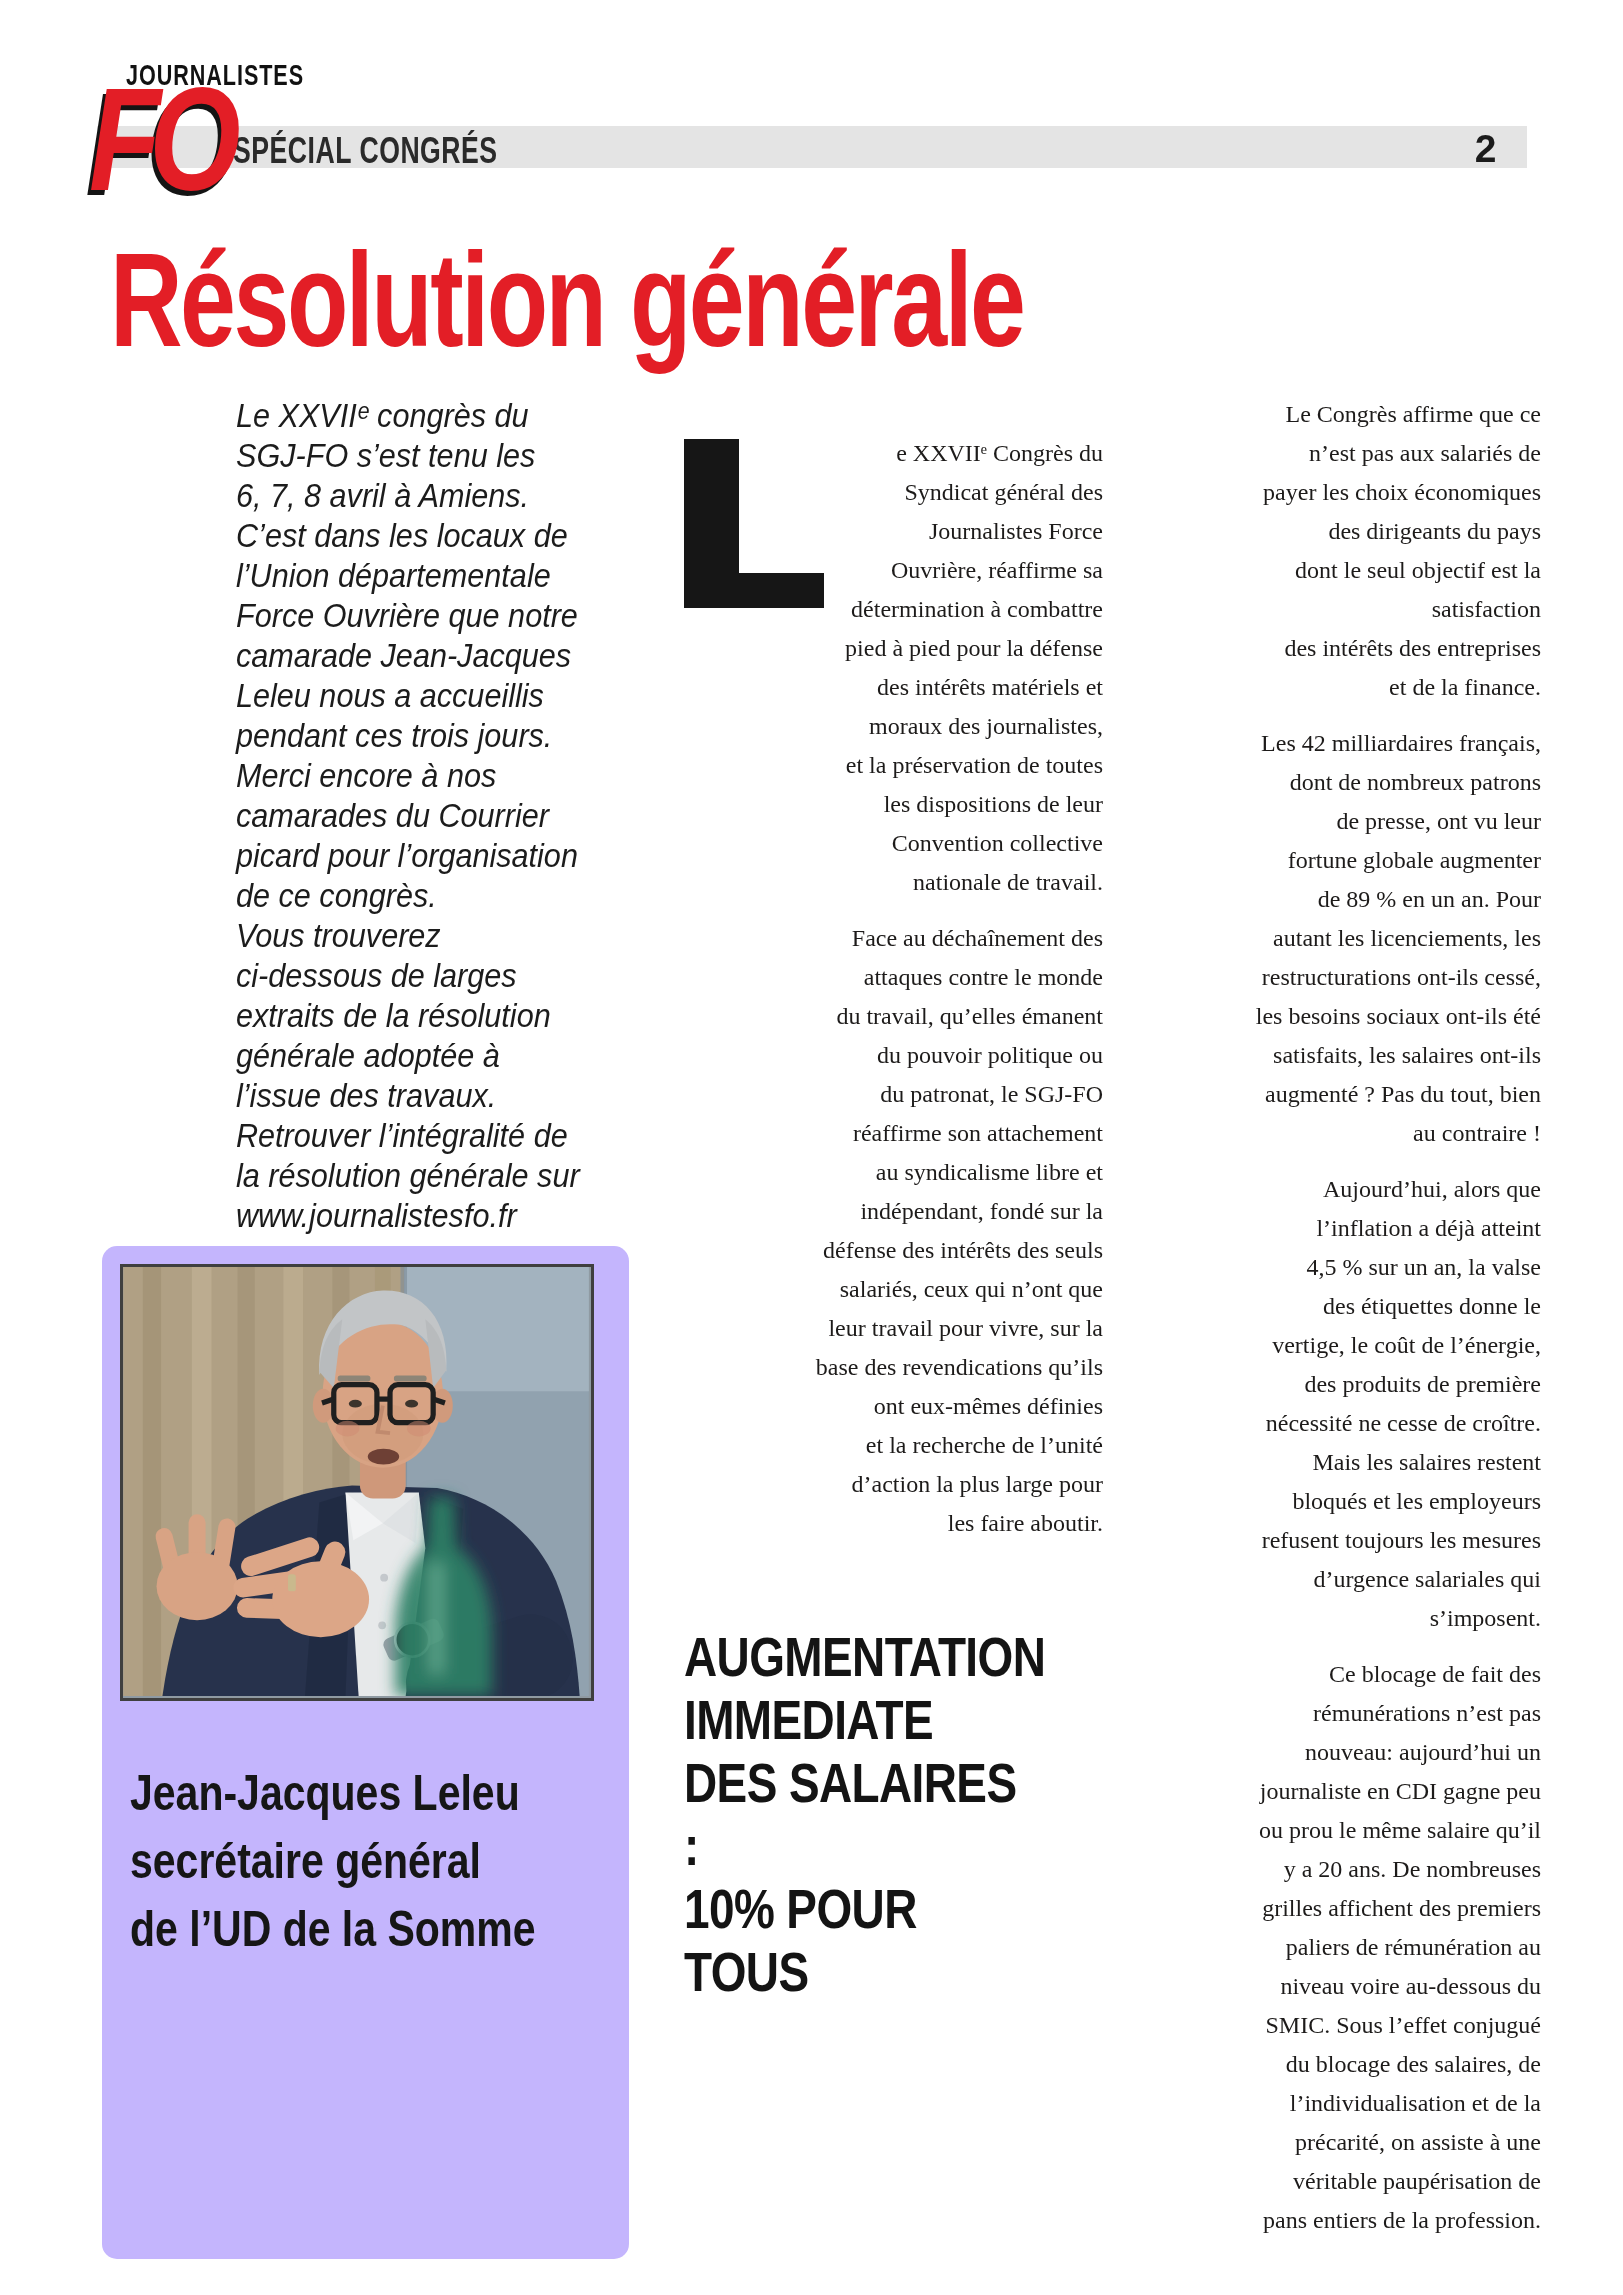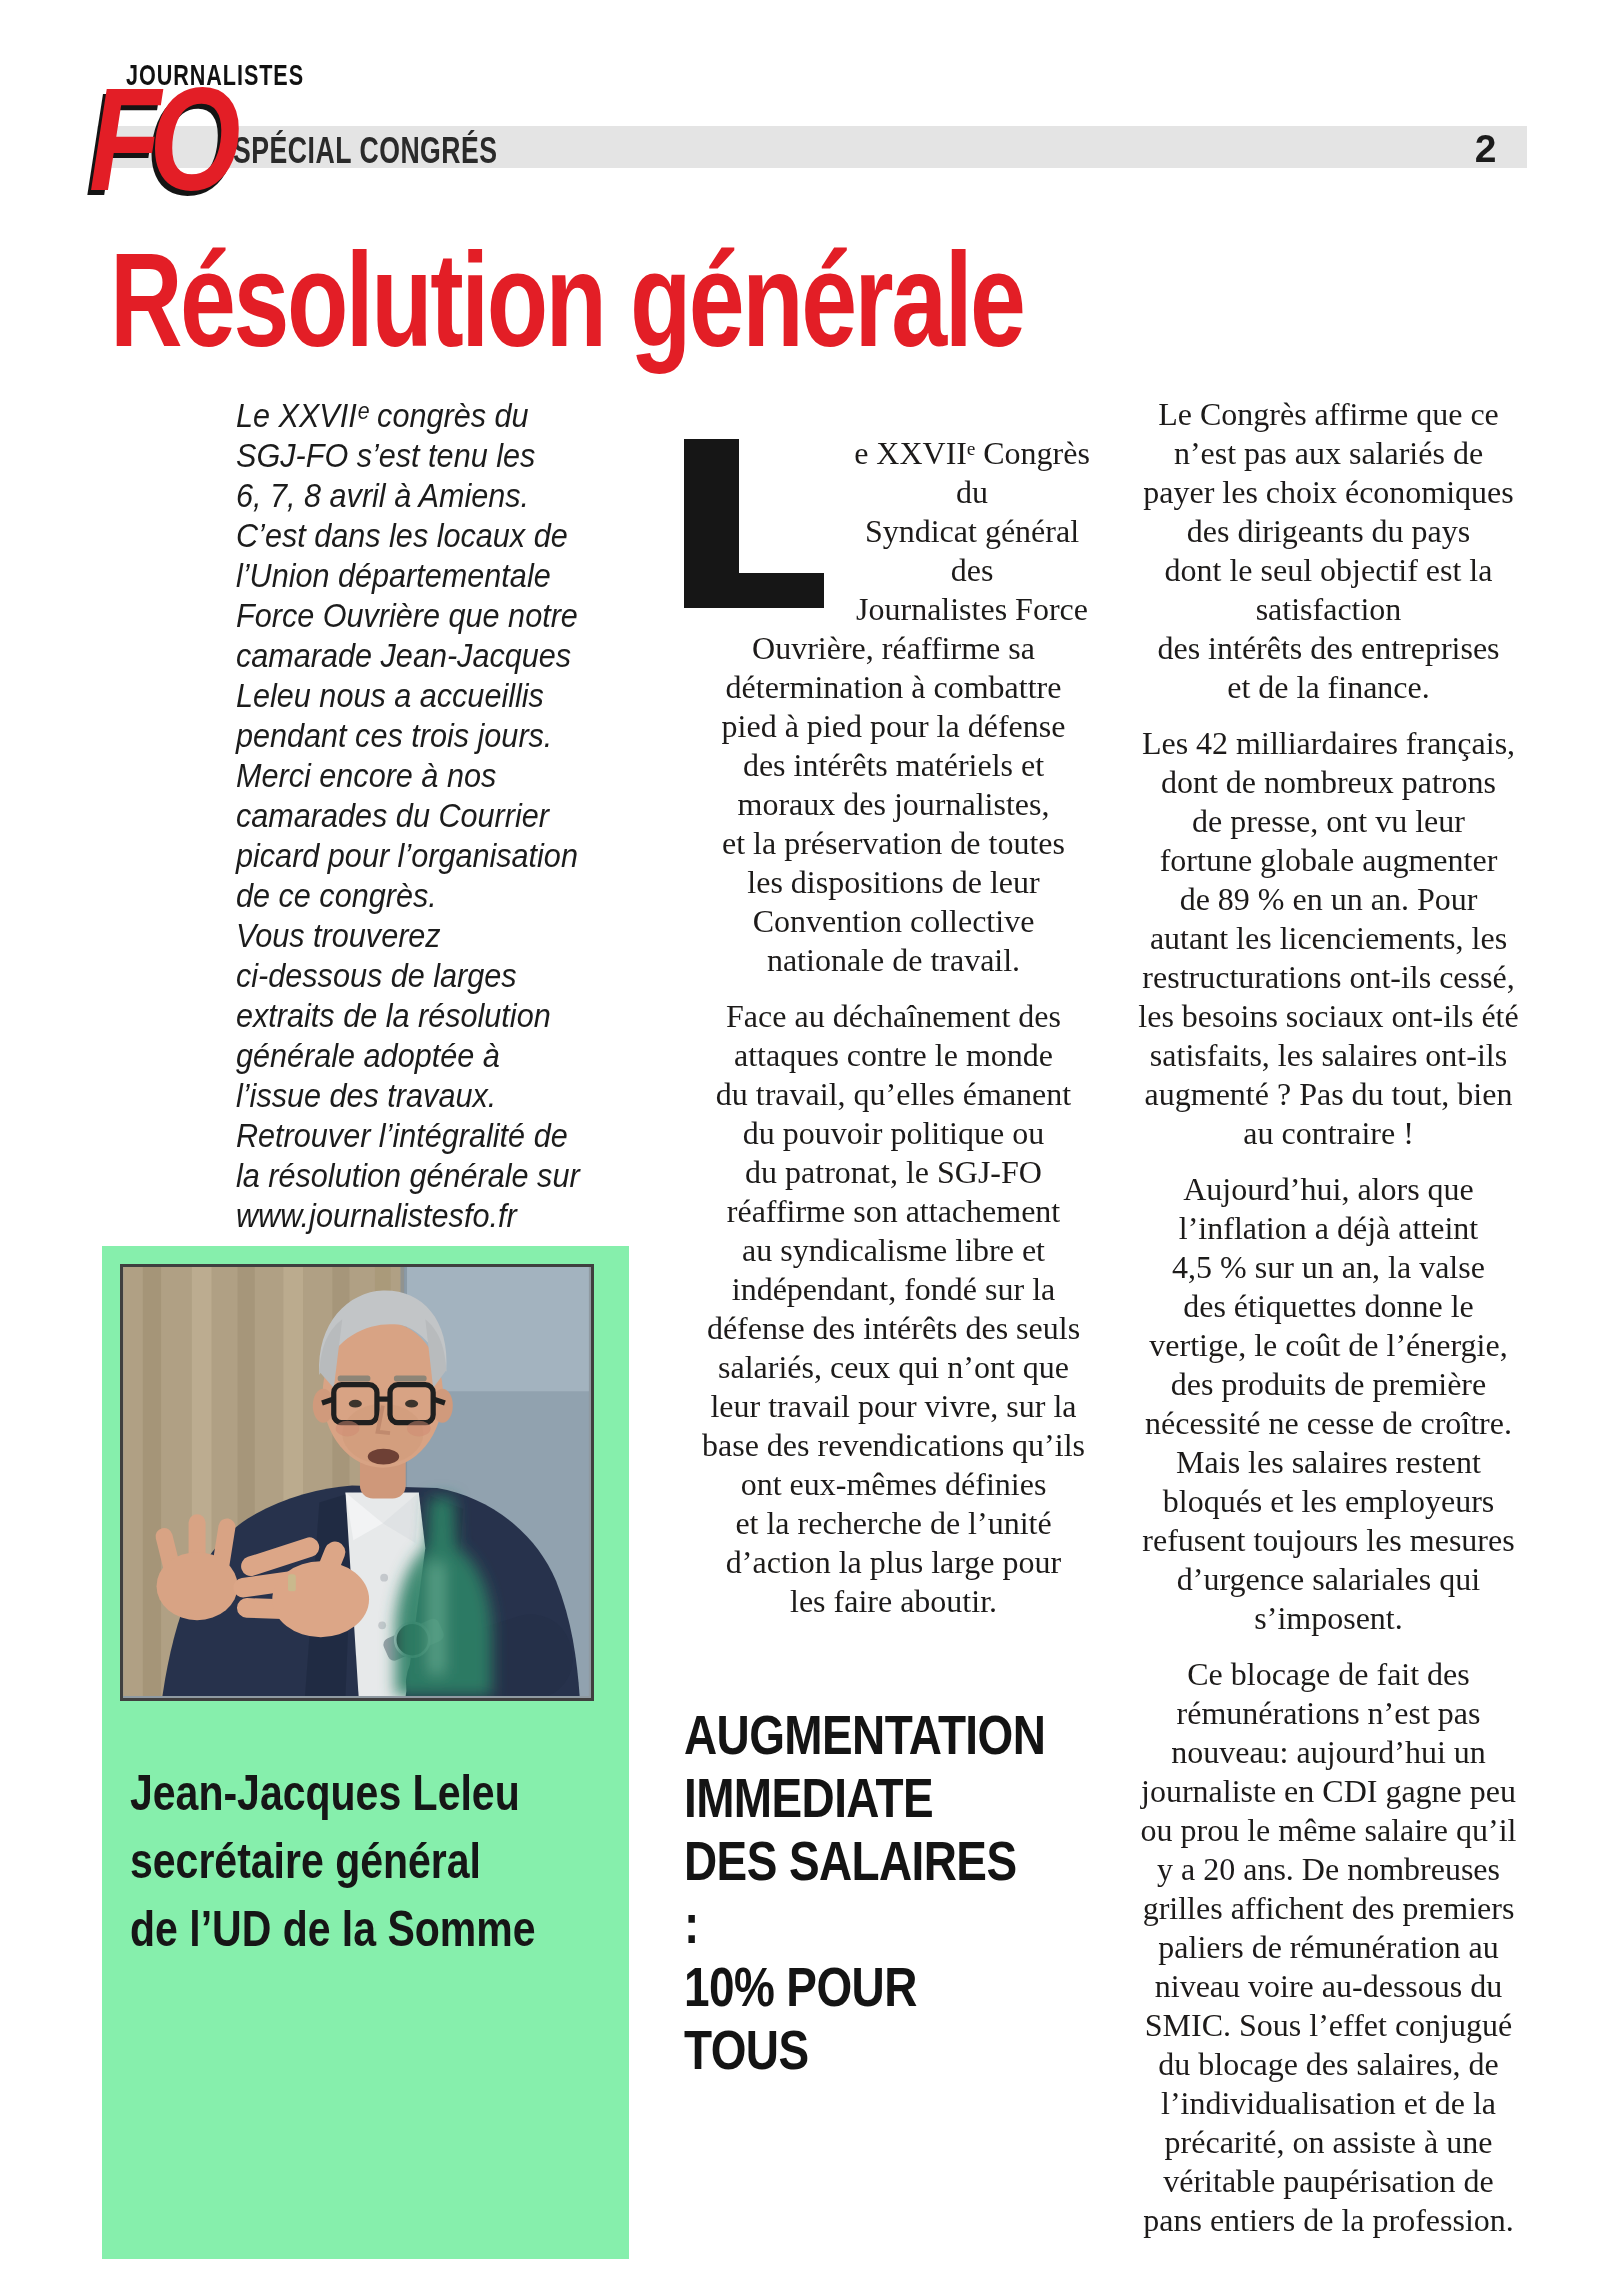--- a/index.html
+++ b/index.html
@@ -42,42 +42,42 @@
 
   
   .intro-text{
     left:236px;top:395px;width:432px;
     font-family:"Liberation Sans","DejaVu Sans",sans-serif;font-style:italic;
     font-size:34px;line-height:40px;color:#1c1c1c;white-space:pre-line;
     transform:scaleX(.9);transform-origin:0 0;
   }
 
   
-  .photo-panel{left:102px;top:1246px;width:527px;height:1013px;background:#86efac;}
+  .photo-panel{left:102px;top:1246px;width:527px;height:1013px;background:#c4b5fd;border-radius:15px;}
   .photo-frame{
     position:absolute;left:18.3px;top:18.3px;width:474px;height:437px;
     border:3.9px solid #3f3f3f;box-sizing:border-box;background:#8f9aa2;overflow:hidden;
   }
   .photo-caption{
     position:absolute;left:27.5px;top:513px;
     font-family:"Liberation Sans",sans-serif;font-weight:700;font-size:50px;line-height:68px;
     color:#161616;white-space:pre-line;transform:scaleX(.82);transform-origin:0 0;
   }
   .photo-quote{
     position:absolute;left:27.5px;top:728px;width:484px;
     font-family:"Liberation Serif","DejaVu Serif",serif;font-style:italic;
     font-size:37px;line-height:39px;color:#242220;white-space:pre-line;
   }
 
   
   .col-mid{left:684px;top:395px;width:419px;}
   .col-right{left:1116px;top:395px;width:425px;}
   .body-par{
     margin:0 0 17px 0;font-family:"Liberation Serif","DejaVu Sans",serif;
-    font-size:32px;line-height:39px;color:#1d1b1a;white-space:pre-line;text-align:center;
+    font-size:24px;line-height:39px;color:#1d1b1a;white-space:pre-line;text-align:right;
   }
   .dropcap-box{float:left;width:140px;height:169px;margin:5.2px 17px 1.3px 0;position:relative;}
   .dropcap-stem{position:absolute;left:0;top:0;width:55px;height:169px;background:#161616;}
   .dropcap-foot{position:absolute;left:0;bottom:0;width:140px;height:35px;background:#161616;}
   .salary-heading{
     margin-top:82px;font-family:"Liberation Sans",sans-serif;font-weight:900;
     font-size:56px;line-height:63px;color:#141414;letter-spacing:-0.7px;
     transform:scaleX(.82);transform-origin:0 0;white-space:pre-line;
   }
 </style>

